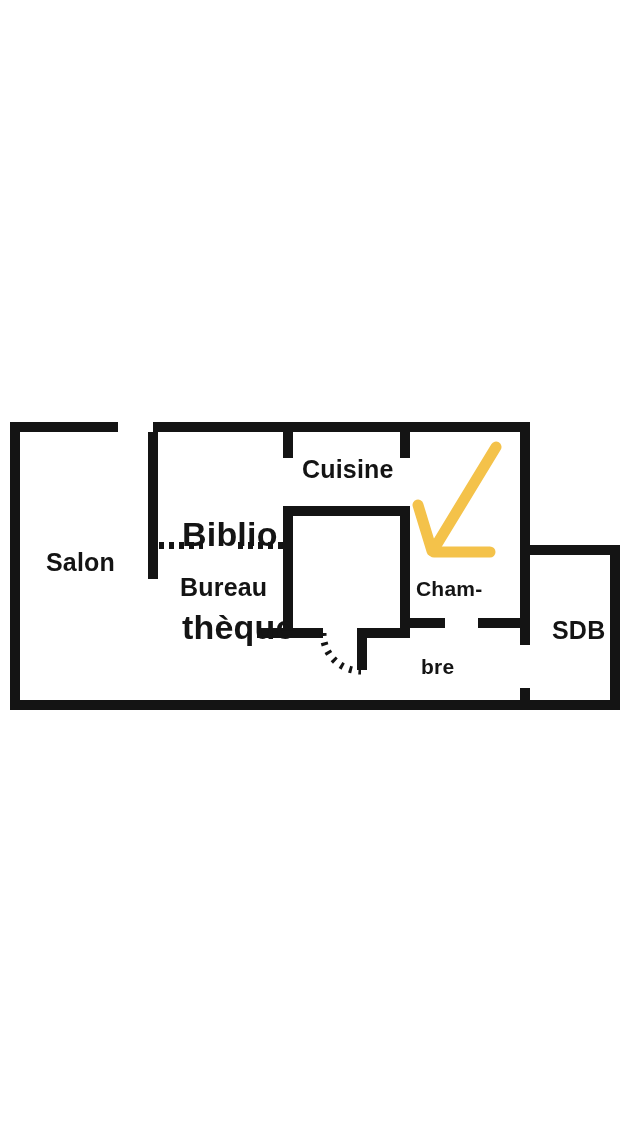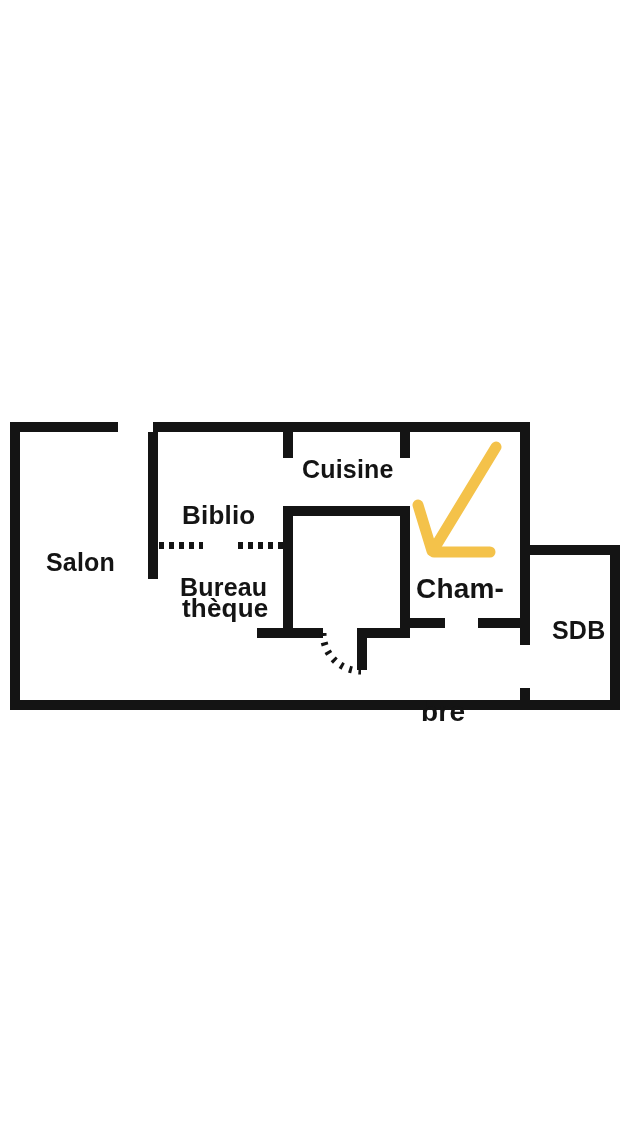--- a/index.html
+++ b/index.html
@@ -34,21 +34,21 @@
   .room-label {
     position: absolute;
     color: var(--wall);
     font-weight: 700;
     font-size: 25px;
     line-height: 1.05;
     letter-spacing: 0.2px;
     white-space: pre;
   }
   .label-two-line { line-height: 31px; }
-  .label-chambre { font-size: 28px; line-height: 26px; }
+  .label-chambre { font-size: 21px; line-height: 26px; }
   svg.overlay {
     position: absolute;
     left: 0; top: 0;
     width: 640px; height: 1136px;
     z-index: 5;
     pointer-events: none;
   }
   .door-arc {
     fill: none;
     stroke: var(--wall);
@@ -88,32 +88,32 @@
     <div class="wall" style="left:357px; top:628px; width:53px; height:10px;"></div>
     <div class="wall" style="left:357px; top:628px; width:10px; height:42px;"></div>
     <div class="wall" style="left:400px; top:618px; width:45px; height:10px;"></div>
     <div class="wall" style="left:478px; top:618px; width:52px; height:10px;"></div>
 
     <div class="dotted-opening" style="left:159px; top:542px; width:44px;"></div>
     <div class="dotted-opening" style="left:238px; top:542px; width:46px;"></div>
 
     <div class="room-label" style="left:46px; top:549px;text-align:center;">Salon</div>
 
-    <div class="room-label label-two-line" style="left:182px; top:438px; font-size:26px;">
+    <div class="room-label label-two-line" style="left:182px; top:457px; font-size:34px;">
       <div>Biblio</div>
       <div>thèque</div>
     </div>
 
     <div class="room-label" style="left:302px; top:456px;">Cuisine</div>
 
     <div class="room-label" style="left:180px; top:574px;">Bureau</div>
 
     <div class="room-label label-chambre" style="left:416px; top:524px;">
       <div>Cham-</div>
-      <div style="padding-left:5px;margin-top:45px;">bre</div>
+      <div style="padding-left:5px;">bre</div>
     </div>
 
     <div class="room-label" style="left:552px; top:617px;">SDB</div>
 
     <svg class="overlay" viewBox="0 0 640 1136" xmlns="http://www.w3.org/2000/svg">
       <path class="door-arc" d="M 323 633 A 38 38 0 0 0 361 671"></path>
       <g>
         <line class="arrow-line" x1="496" y1="447" x2="434" y2="549"></line>
         <line class="arrow-line" x1="418" y1="505" x2="432" y2="551"></line>
         <line class="arrow-line" x1="490" y1="552" x2="434" y2="552"></line>

